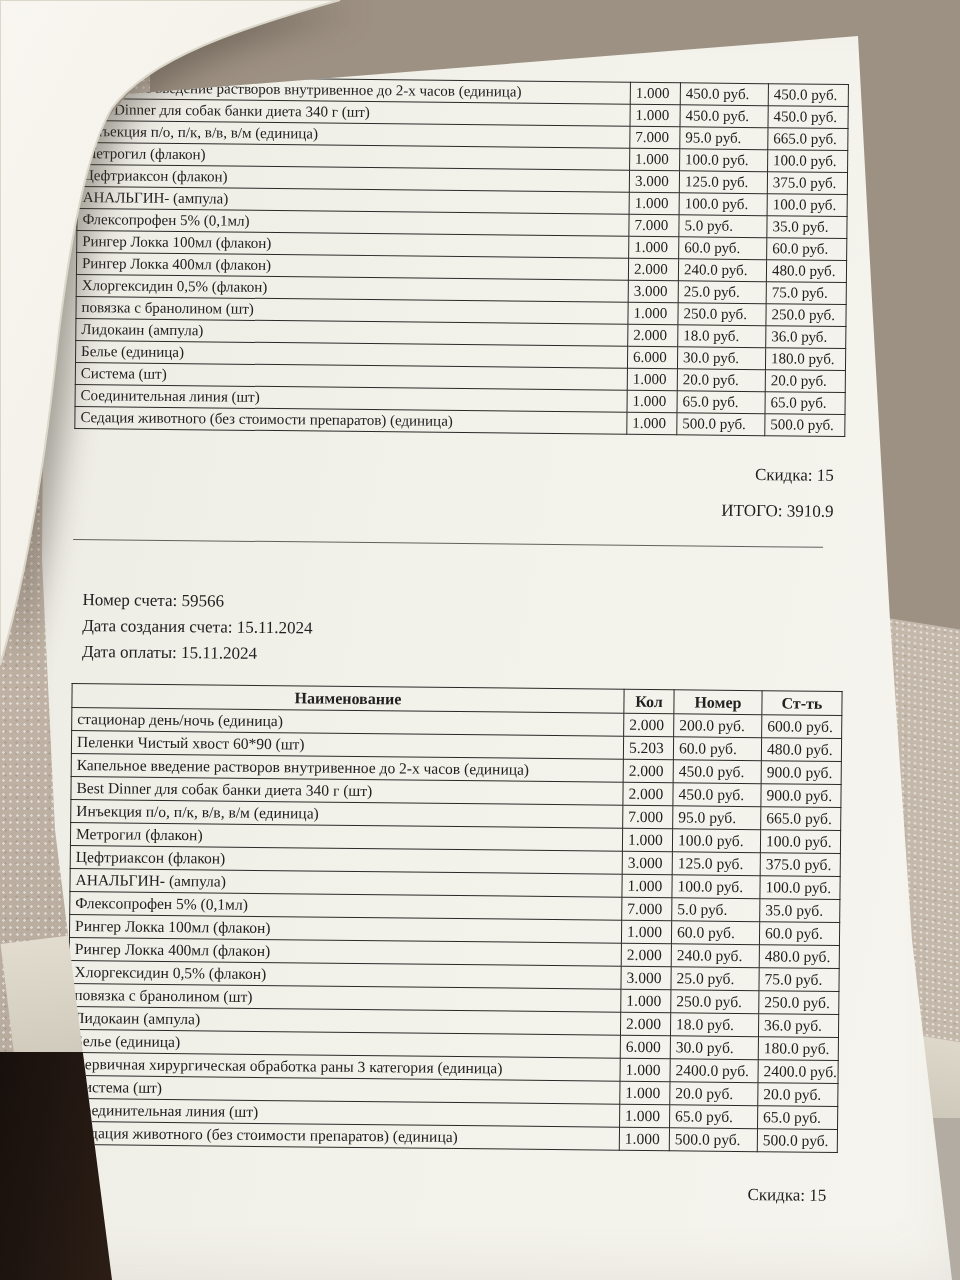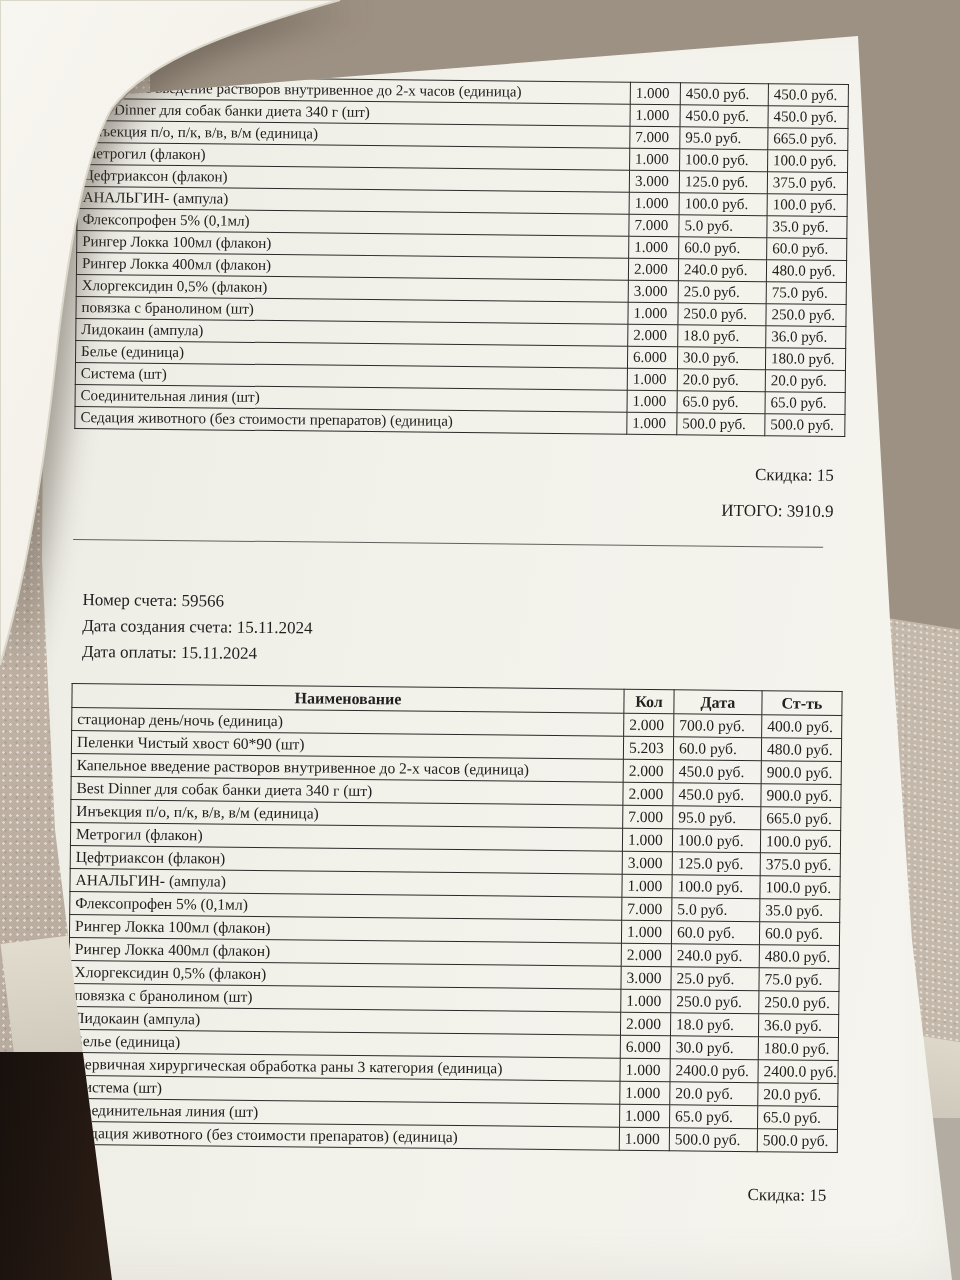--- a/index.html
+++ b/index.html
@@ -224,30 +224,30 @@
         <colgroup>
             <col class="c-name">
             <col class="c-qty">
             <col class="c-price">
             <col class="c-sum">
           </colgroup>
         <thead>
           <tr>
             <th>Наименование</th>
             <th>Кол</th>
-            <th>Дата</th>
+            <th>Номер</th>
             <th>Ст-ть</th>
           </tr>
         </thead>
         <tbody>
             <tr>
               <td>стационар день/ночь (единица)</td>
               <td>2.000</td>
-              <td>700.0 руб.</td>
-              <td>400.0 руб.</td>
+              <td>200.0 руб.</td>
+              <td>600.0 руб.</td>
             </tr>
             <tr>
               <td>Пеленки Чистый хвост 60*90 (шт)</td>
               <td>5.203</td>
               <td>60.0 руб.</td>
               <td>480.0 руб.</td>
             </tr>
             <tr>
               <td>Капельное введение растворов внутривенное до 2-х часов (единица)</td>
               <td>2.000</td>

